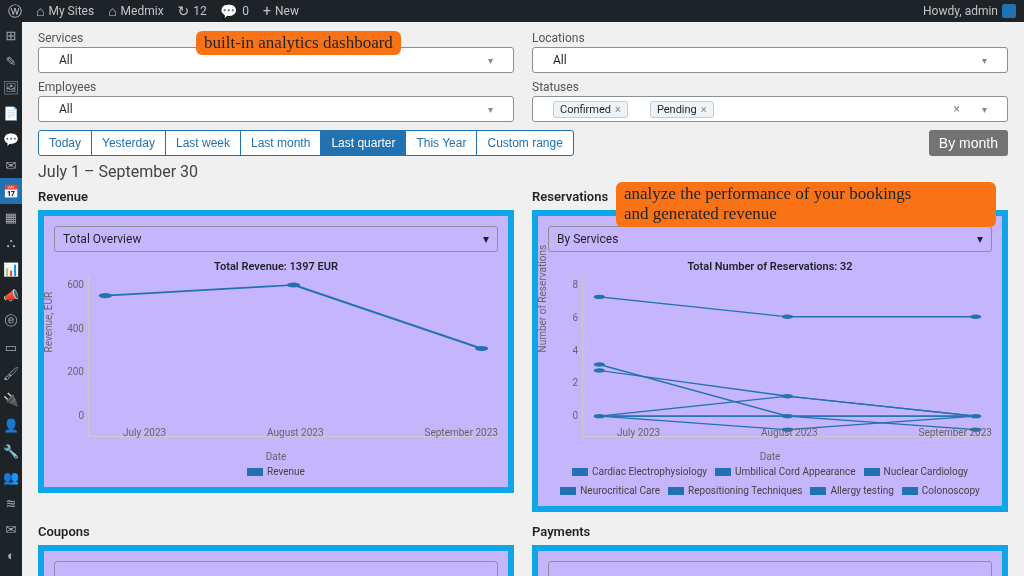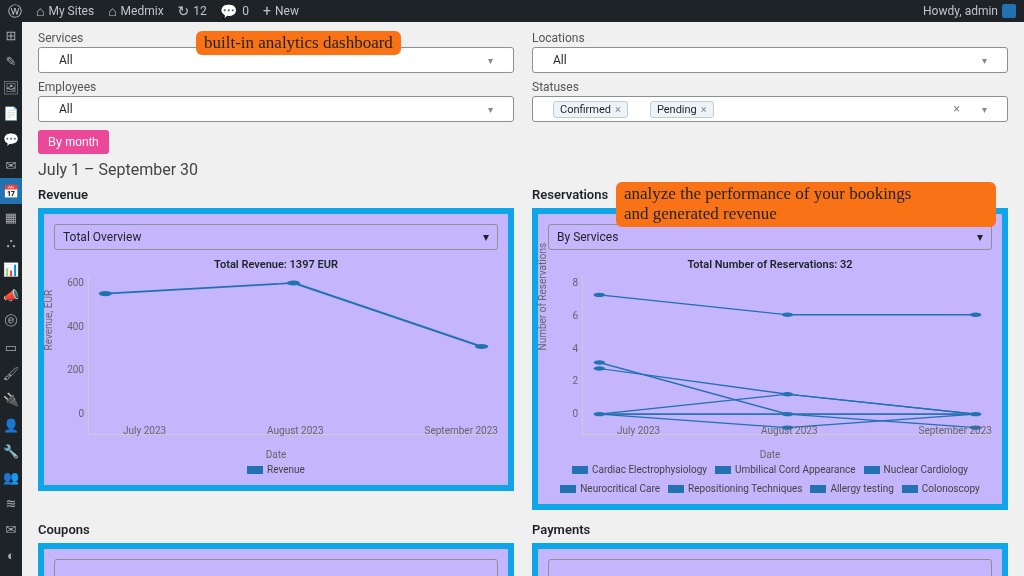--- a/index.html
+++ b/index.html
@@ -31,21 +31,21 @@
 .tag { background: #eef3f8; border: 1px solid #c0cdd8; border-radius: 3px; padding: 1px 6px; font-size: 11px; display: inline-flex; align-items: center; gap: 4px; }
 .tag .x, .clear-x { color: #888; cursor: pointer; }
 .tag-spacer { flex: 1; }
 
 .range-row { display: flex; justify-content: space-between; align-items: center; margin: 8px 0 2px; }
 .ranges { display: flex; }
 .ranges .rb { border: 1px solid #2271b1; color: #2271b1; background: #fff; padding: 5px 10px; font-size: 12px; cursor: pointer; margin-left: -1px; }
 .ranges .rb:first-child { margin-left: 0; border-radius: 3px 0 0 3px; }
 .ranges .rb:last-child { border-radius: 0 3px 3px 0; }
 .ranges .rb.active { background: #2271b1; color: #fff; }
-.by-month { background: #ec4899; color: #fff; border: none; padding: 5px 10px; border-radius: 3px; font-size: 12px; cursor: pointer; }
+.by-month { background: #737373; color: #fff; border: none; padding: 5px 10px; border-radius: 3px; font-size: 14px; cursor: pointer; }
 
 .date-summary { text-align: left; font-size: 16px; color: #444; margin: 6px 0 8px; }
 
 .panels { display: grid; grid-template-columns: 1fr 1fr; gap: 12px 18px; }
 .panel h3 { font-size: 13px; font-weight: 600; margin-bottom: 6px; }
 .card { background: #c4b5fd; border: 6px solid #0ea5e9; padding: 10px; }
 .card-select { border: 1px solid #8c8f94; border-radius: 3px; height: 26px; display: flex; align-items: center; justify-content: space-between; padding: 0 8px; margin-bottom: 8px; font-size: 12px; cursor: pointer; }
 .chart-title { text-align: center; font-size: 11px; font-weight: 600; margin-bottom: 4px; }
 
 .chart { height: 160px; position: relative; display: flex; }
@@ -162,20 +162,29 @@
               <span class="x">×</span>
             </span>
           <span class="tag-spacer"></span>
           <span class="clear-x">×</span>
           <span class="chev">▾</span>
         </div>
       </div>
     </div>
 
     <div class="range-row">
+      <div class="ranges">
+        <button class="rb">Today</button>
+        <button class="rb">Yesterday</button>
+        <button class="rb">Last week</button>
+        <button class="rb">Last month</button>
+        <button class="rb active">Last quarter</button>
+        <button class="rb">This Year</button>
+        <button class="rb">Custom range</button>
+      </div>
       <button class="by-month">By month</button>
     </div>
 
     <div class="date-summary">July 1 – September 30</div>
 
     <div class="panels">
       <div class="panel">
         <h3>Revenue</h3>
         <div class="card">
           <div class="card-select">

